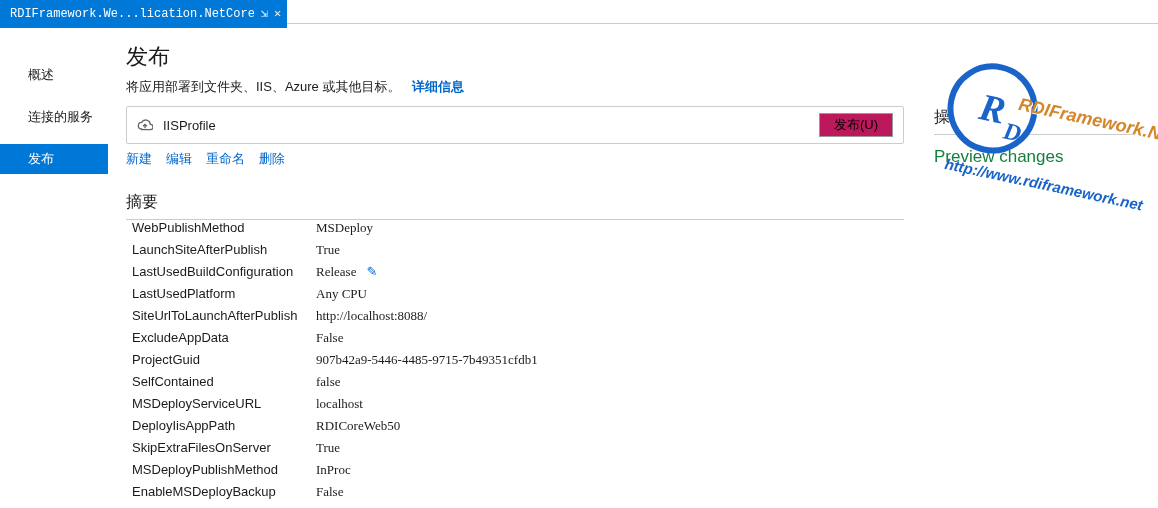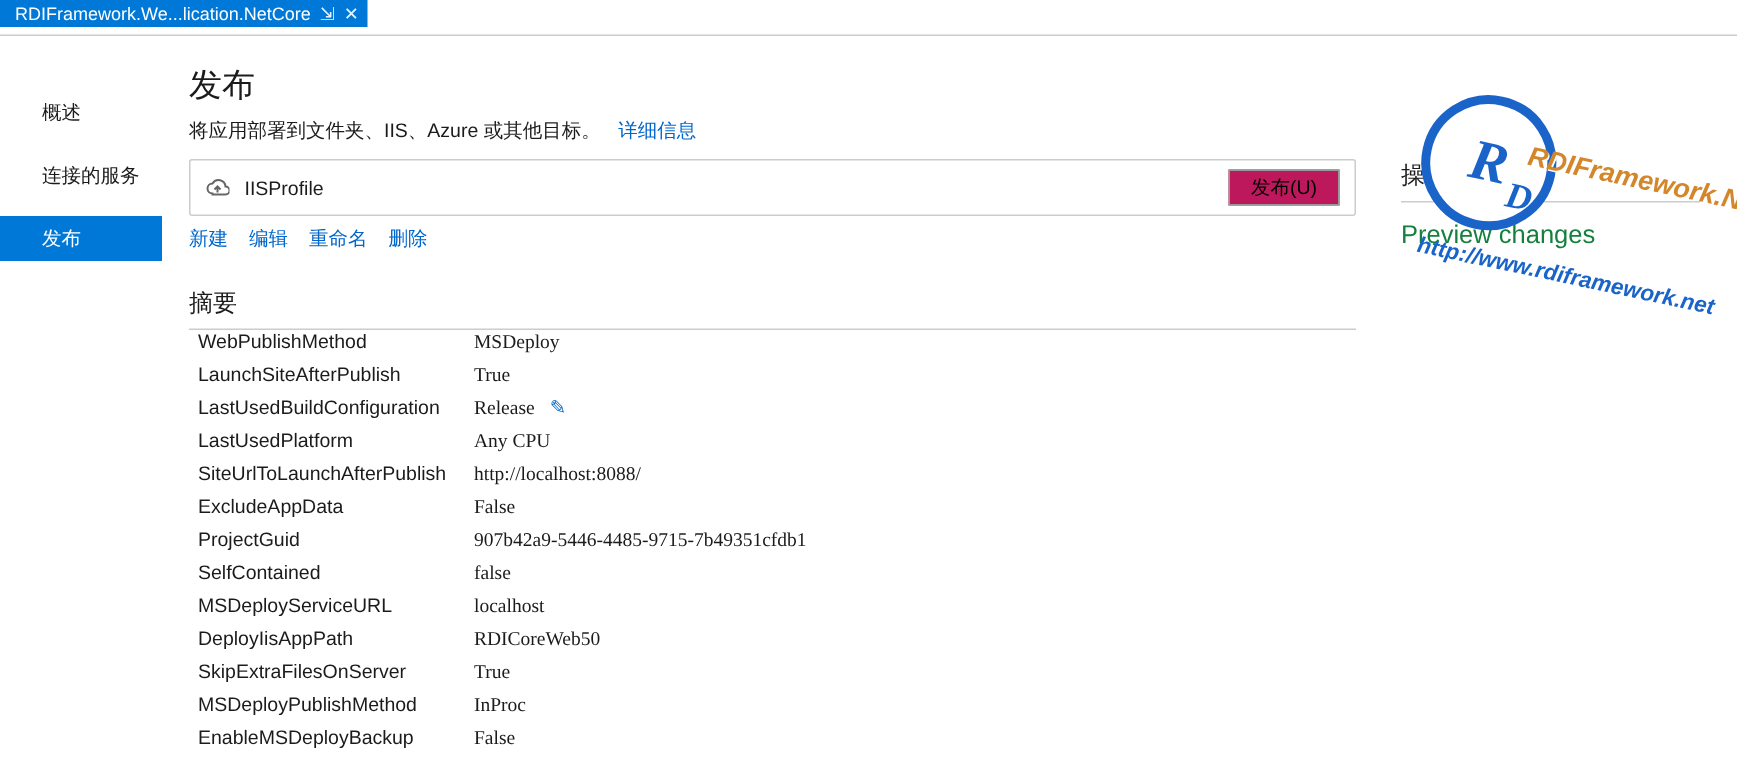--- a/index.html
+++ b/index.html
@@ -1,29 +1,29 @@
 <!DOCTYPE html>
 <html><head>
   <meta charset="utf-8">
   <style>
     * { margin:0; padding:0; box-sizing:border-box; }
     body { font-family:"Microsoft YaHei","Segoe UI",sans-serif; font-size:13px; color:#1b1b1b; background:#fff; width:1158px; height:508px; overflow:hidden; position:relative; }
     .tab-strip{ background:#fff; border-bottom:1px solid #ccc; display:flex; height:24px;}
-    .doc-tab{ display:flex; align-items:center; background:#0078d7; color:#fff; font-size:12px; padding:0 6px 0 10px; height:18px; gap:6px; }
+    .doc-tab{ display:flex; align-items:center; background:#0078d7; color:#fff; font-size:12px; padding:0 6px 0 10px; height:28px; gap:6px;font-family:Liberation Mono, monospace; }
     .doc-tab .pin,.doc-tab .close{ font-size:12px; opacity:.9; line-height:1; cursor:pointer; }
     .body{ display:flex; height:calc(508px - 24px); }
     .sidebar{ width:108px; padding-top:24px; }
     .side-item{ padding:6px 12px 6px 28px; font-size:13px; color:#1b1b1b; cursor:pointer;margin-top:12px; }
     .side-item.active{ background:#0078d7; color:#fff; }
     .main{ flex:1; padding:18px 24px 0 18px; display:flex; gap:30px; position:relative; }
     .content{ flex:1; max-width:800px; }
     .right-col{ width:200px; padding-top:65px; }
     h1.page-title{ font-size:22px; font-weight:400; color:#1b1b1b; margin-bottom:6px; }
     .subtitle{ font-size:13px; color:#1b1b1b; margin-bottom:10px; }
-    .subtitle a{ color:#0066cc; text-decoration:none; margin-left:8px; }
+    .subtitle a{ color:#0066cc; text-decoration:none; margin-left:8px;font-weight:bold; }
     .profile-box{ border:1px solid #ccc; border-radius:2px; display:flex; align-items:center; justify-content:space-between; padding:6px 10px; margin-bottom:6px; }
     .profile-left{ display:flex; align-items:center; gap:10px;justify-content:center; }
     .cloud-icon{ width:16px; height:16px; }
     .publish-btn{ border:1px solid #999; background:#be185d; padding:2px 14px; font-size:13px; cursor:pointer; }
     .link-row{ display:flex; gap:14px; margin-bottom:24px; }
     .link-row span{ color:#0066cc; font-size:13px; cursor:pointer; }
     .section-h{ font-size:16px; font-weight:400; color:#1b1b1b; border-bottom:1px solid #ccc; padding-bottom:6px; }
     .actions-h{ font-size:16px; font-weight:400; color:#1b1b1b; border-bottom:1px solid #ccc; padding-bottom:6px; margin-bottom:12px; }
     .preview-link{ color:#15803d; font-size:17px; cursor:pointer; }
     .kv-grid{ display:grid; grid-template-columns:170px 1fr; row-gap:6px; font-size:13px; padding-left:6px; }

